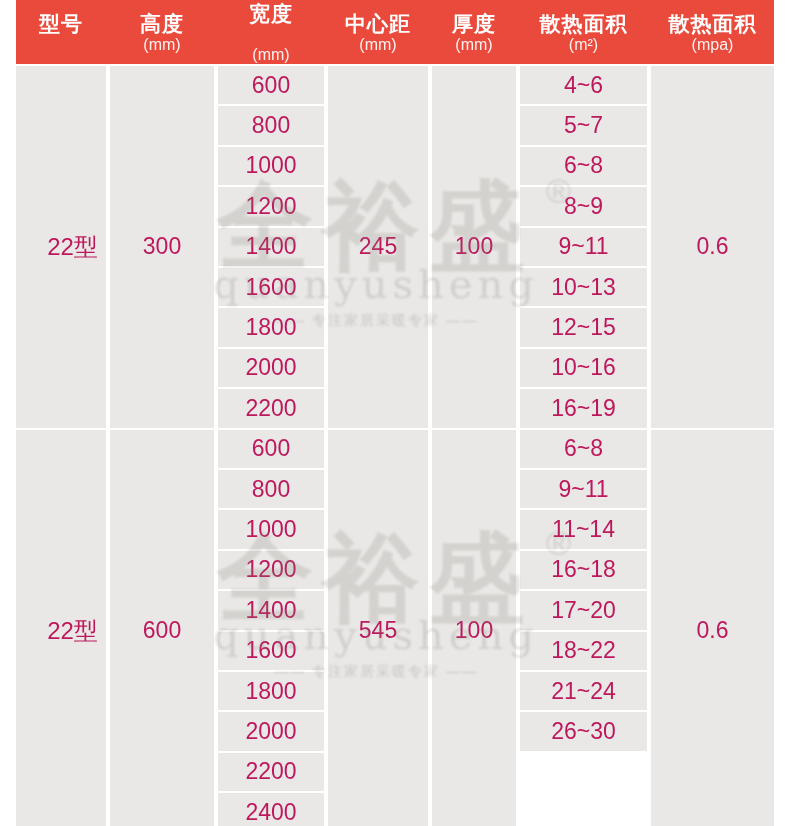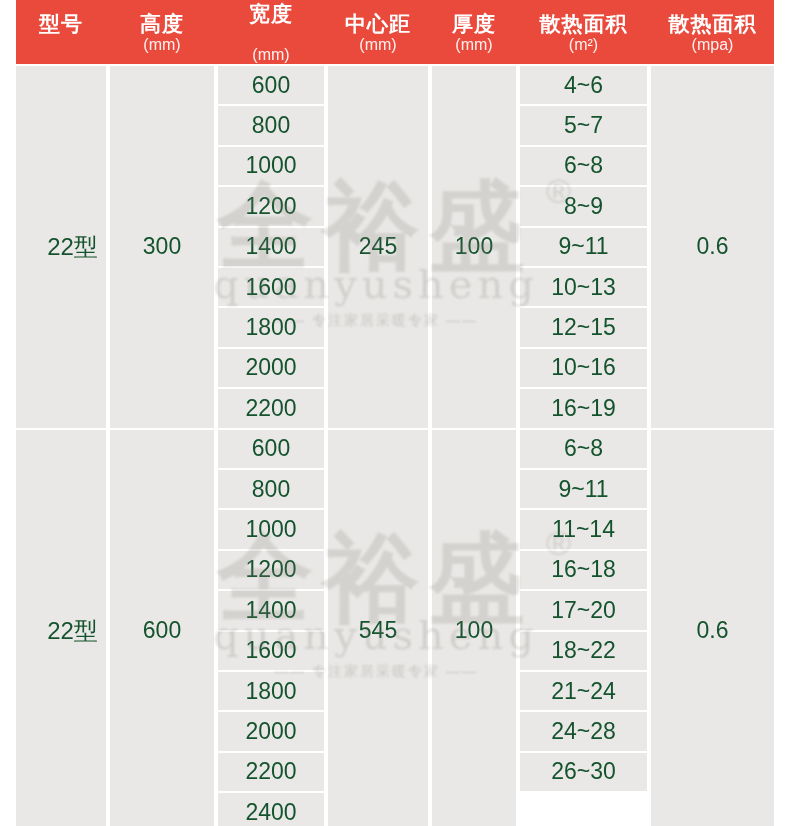--- a/index.html
+++ b/index.html
@@ -17,21 +17,21 @@
 
   .c1{width:90px;} .c2{width:104px;text-align:center;} .c3{width:106px;gap:20px;} .c4{width:100px;}
   .c5{width:84px;} .c6{width:127px;} .c7{width:123px;}
 
   
   .grp { display:flex; gap:4px; margin-top:2px; position:relative; }
   .grp.g1 { height:361.6px; }
   .grp.g2 { height:402px; }
   .col { display:flex; flex-direction:column; gap:2px; }
   .cell {
-    background:#e9e8e6; color:#14532d; font-size:23px;
+    background:#e9e8e6; color:#be185d; font-size:23px;
     display:flex; align-items:center; justify-content:center;
     height:38.4px; flex:none; position:relative; z-index:1;
   }
   .cell.full { flex:1 1 auto; height:auto; }
   .cell.model { font-size:24px;padding-left:23px; }
 
   
   .wm { position:absolute; left:160px; width:400px; text-align:center; pointer-events:none; z-index:2; }
   .g1 .wm { top:110px; }
   .g2 .wm { top:98px; }
@@ -166,21 +166,20 @@
         <div class="cell full">100</div>
       </div>
       <div class="col c6">
         <div class="cell">6~8</div>
         <div class="cell">9~11</div>
         <div class="cell">11~14</div>
         <div class="cell">16~18</div>
         <div class="cell">17~20</div>
         <div class="cell">18~22</div>
         <div class="cell">21~24</div>
-        <div class="cell">24~28</div>
         <div class="cell">26~30</div>
       </div>
       <div class="col c7">
         <div class="cell full">0.6</div>
       </div>
 
       <div class="wm">
         <span class="wm-brandrow">
           <span class="wm-brand">全裕盛</span>
           <span class="wm-reg">®</span>

